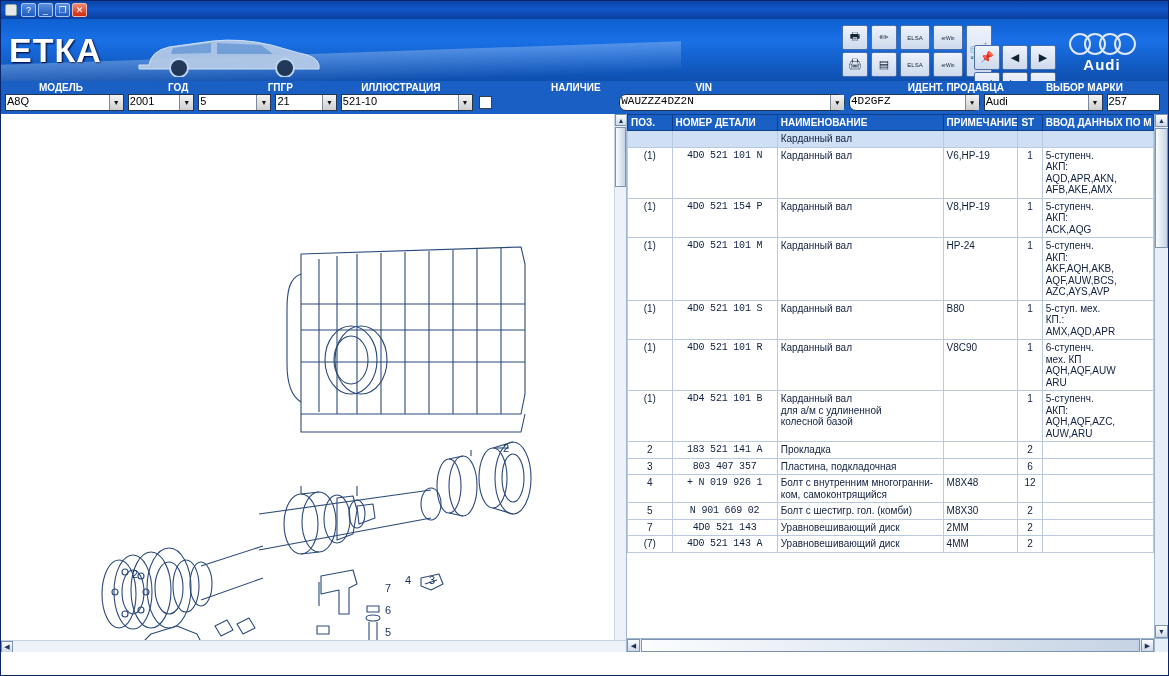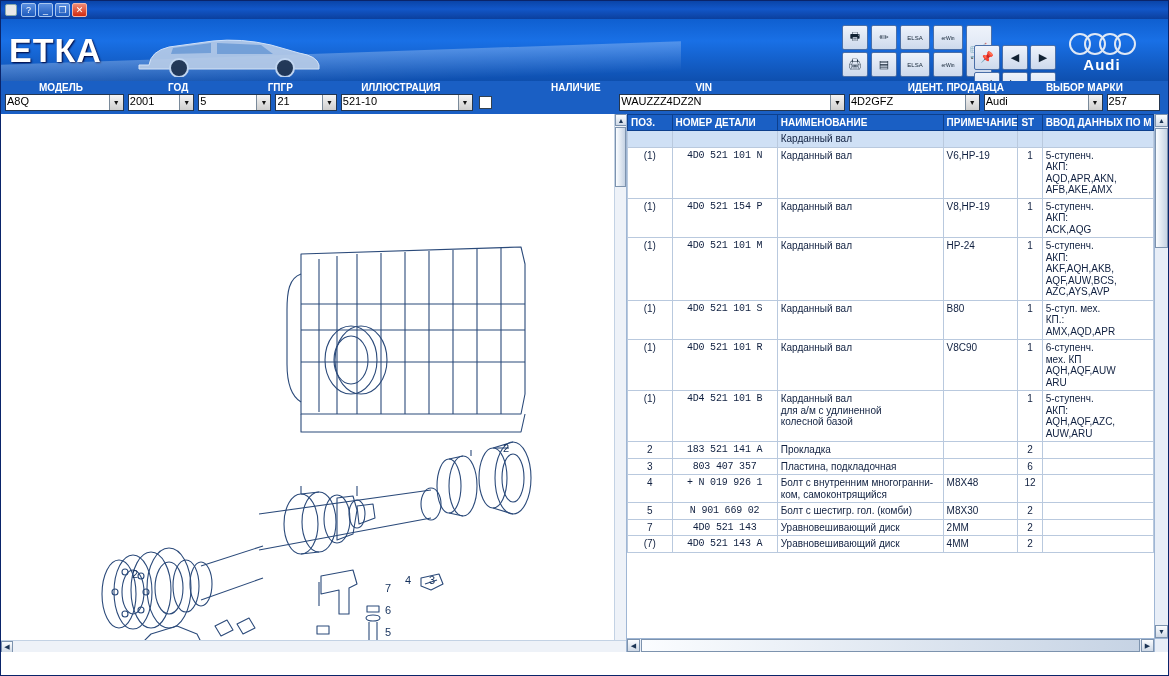--- a/index.html
+++ b/index.html
@@ -109,21 +109,21 @@
     display: flex; align-items: flex-start; position: relative;
     font-size: 11px; color: #000; padding-left: 1px;
   }
   .combo .arrow {
     position: absolute; right: 0; top: 0; bottom: 0; width: 14px;
     background: linear-gradient(to bottom,#f4f4f4,#cfcfcf);
     border-left: 1px solid #7a8a9a;
     display: flex; align-items: center; justify-content: center;
     font-size: 7px; color: #111;
   }
-  .combo.mono { font-family: Liberation Sans, sans-serif; font-size: 11px; }
+  .combo.mono { font-family: Liberation Mono, monospace; font-size: 11px; border-radius: 7px; }
   .checkbox {
     width: 13px; height: 13px; background: #fff; border: 1px solid #33414f;
     margin-left: 2px;
   }
   .limit-bar {
     background: #1a5fc4; color: #fff; font-size: 10px;
     display: flex; height: 13px; align-items: center;
   }
   .limit-left { width: 624px; text-align: center; }
   .limit-right { flex: 1; text-align: center; }

